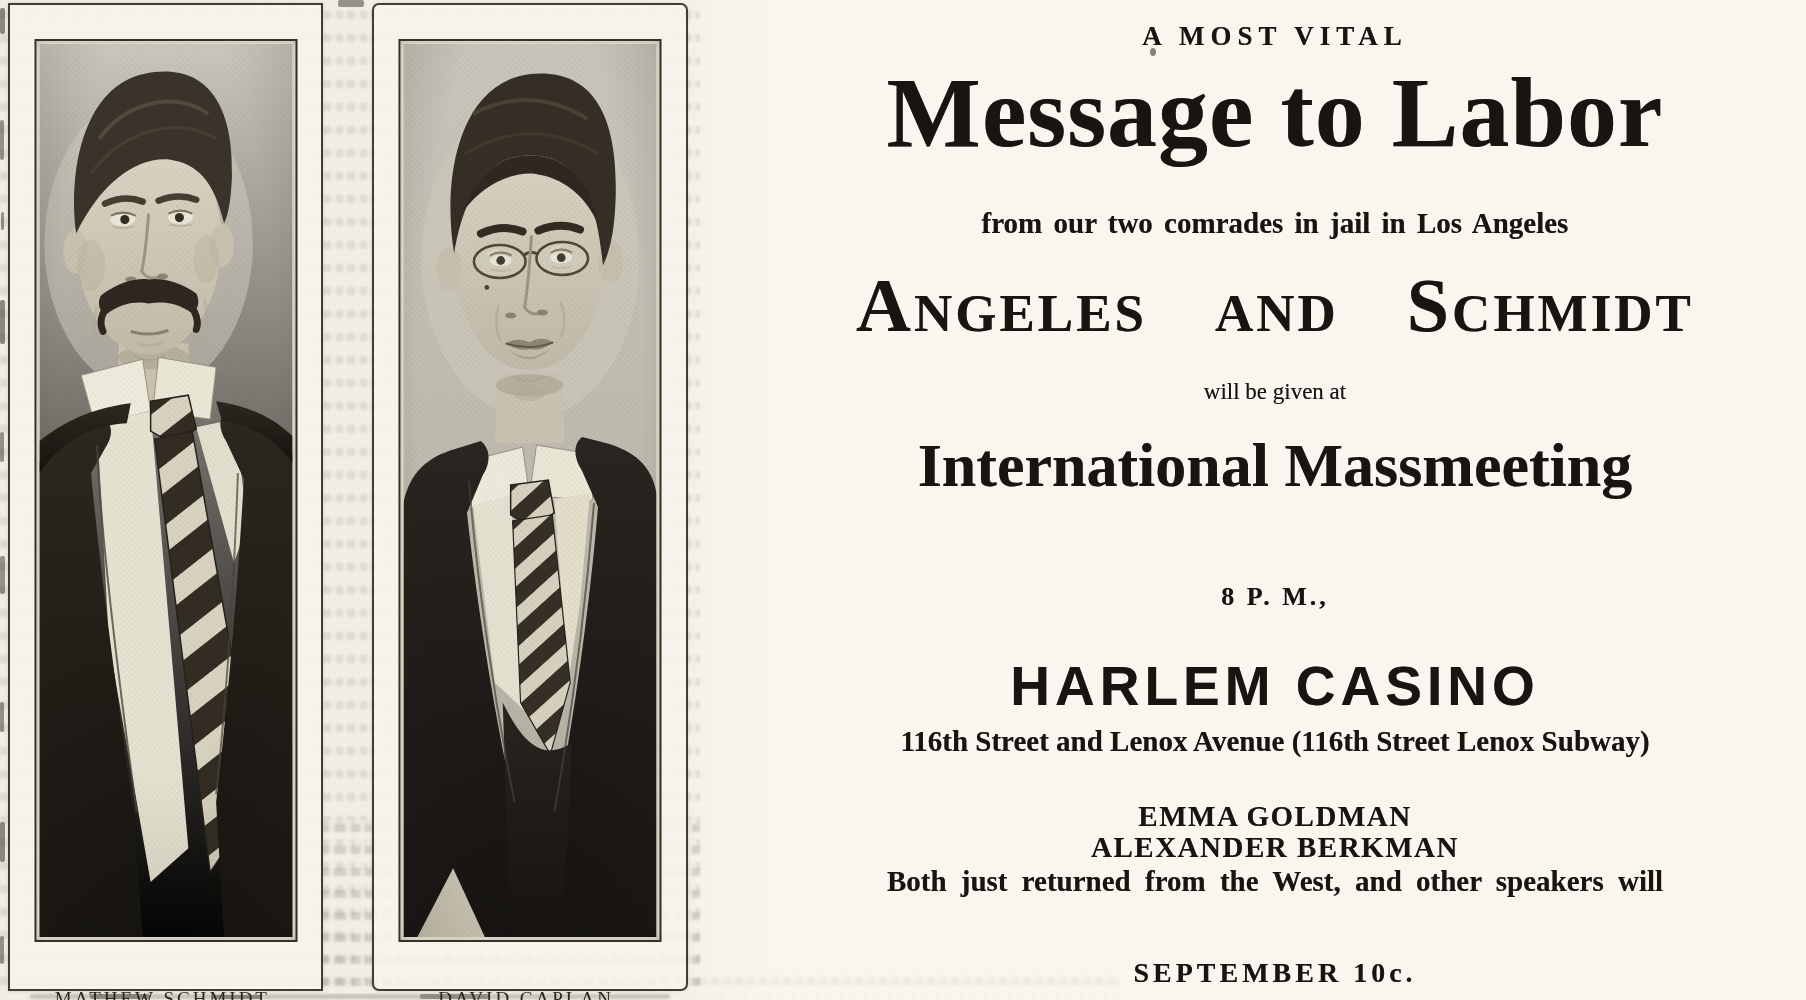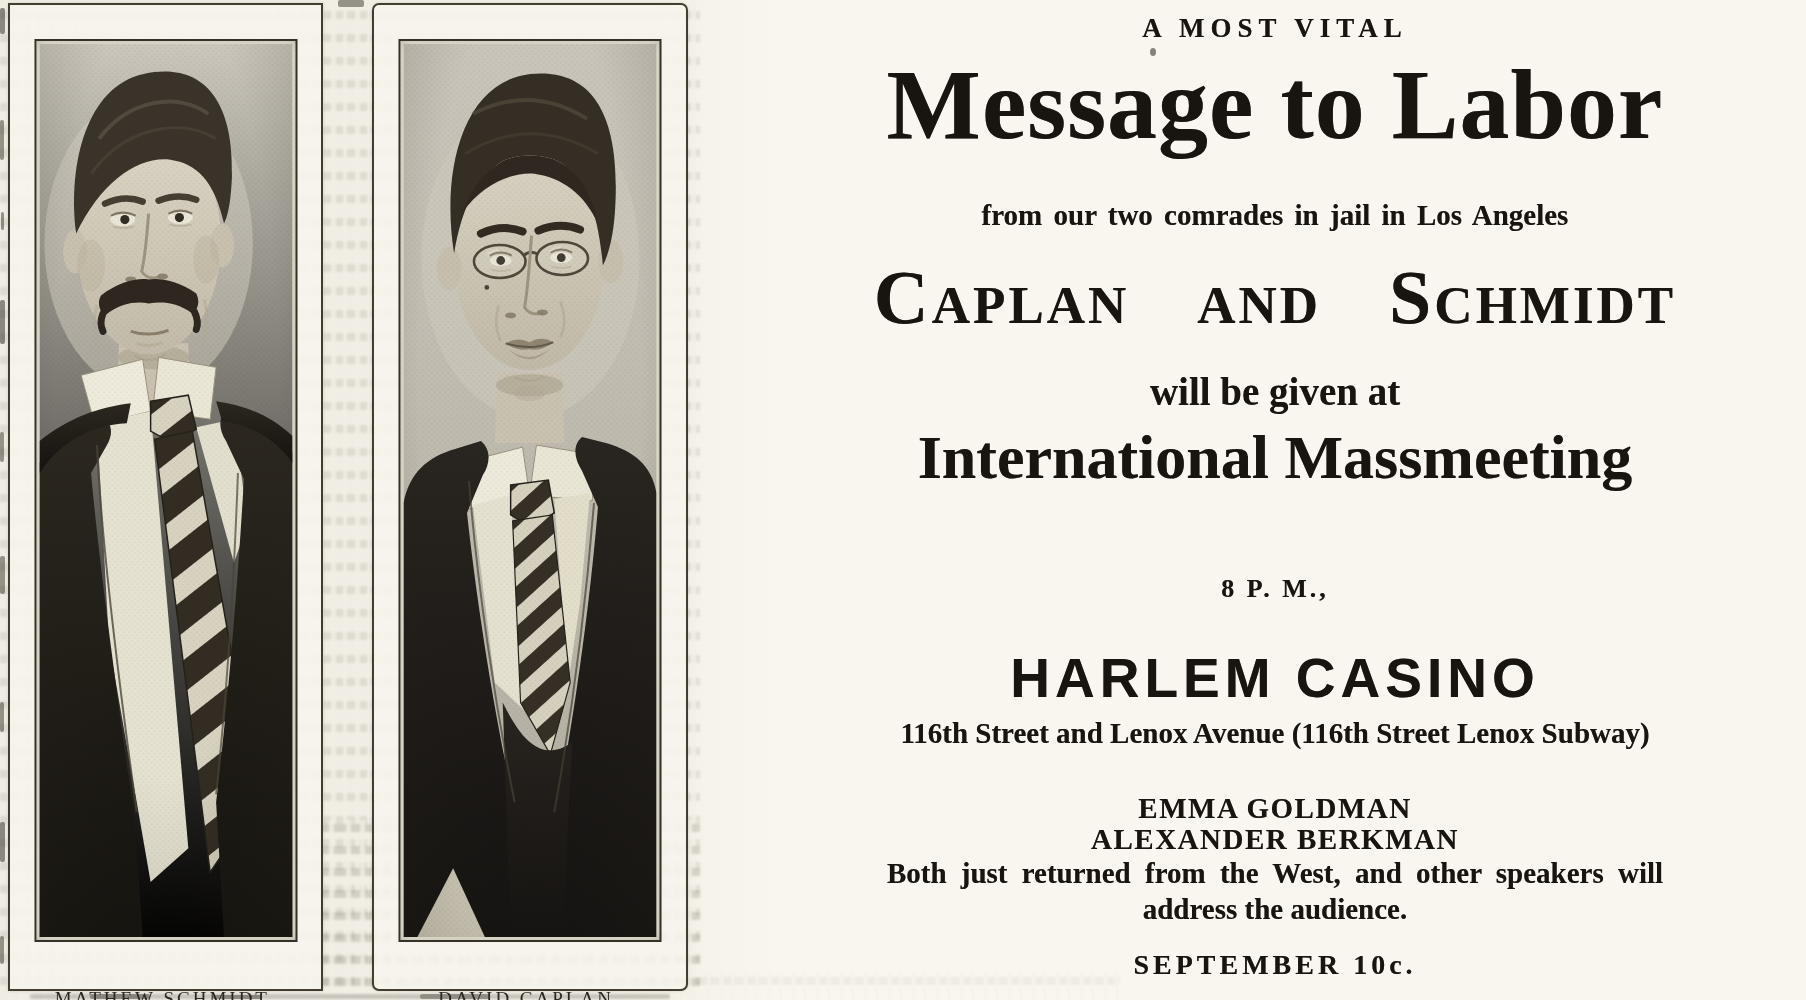--- a/index.html
+++ b/index.html
@@ -27,28 +27,28 @@
   .frame.left{left:8px;width:315px;}
   .frame.right{left:372px;width:316px;}
   .photo{position:absolute;left:50%;transform:translateX(-50%);top:34px;width:263px;height:903px;
          border:2px solid #353028;background:#e8e5d6;padding:3px;box-sizing:border-box;
          box-shadow:inset 0 0 14px rgba(50,45,35,.25);}
   .photo svg{display:block;width:100%;height:100%;}
   .caption{position:absolute;top:947px;left:0;width:100%;text-align:center;
            font-size:19px;letter-spacing:3px;color:#2b2720;white-space:nowrap;margin-top:36px;}
 
   
-  .flyer{position:absolute;left:690px;top:0;width:1116px;height:794px;padding-left:54px;box-sizing:border-box;}
+  .flyer{position:absolute;left:690px;top:8px;width:1116px;height:794px;padding-left:54px;box-sizing:border-box;}
   .flyer .ln{position:absolute;left:54px;right:0;text-align:center;line-height:1.05;white-space:nowrap;
              color:#181410;text-shadow:0 0 .5px rgba(24,20,16,.55);}
   .kicker   {top:14px;  font-size:27px; font-weight:700; letter-spacing:6px;}
   .title    {top:52px;  font-size:100px;font-weight:700; letter-spacing:1px; margin:0;}
   .subtitle {top:200px; font-size:29px; font-weight:700; word-spacing:4px;}
   .names    {top:258px; font-size:76px; font-weight:700; font-variant:small-caps; letter-spacing:3px; word-spacing:46px;}
-  .given    {top:372px; font-size:39px; font-weight:700;}
+  .given    {top:372px; font-size:23px; font-weight:400;}
   .event    {top:425px; font-size:62px; font-weight:700;}
   .date     {top:537px; font-size:35px; font-weight:700; letter-spacing:3px;}
   .time     {top:575px; font-size:26px; font-weight:700; letter-spacing:3px;}
   .venue    {top:650px; font-size:55px; font-weight:700; letter-spacing:5px;
              font-family:"Liberation Sans","DejaVu Sans",sans-serif;}
   .addr     {top:718px; font-size:29px; font-weight:700;}
   .speaker1 {top:793px; font-size:29px; font-weight:700; letter-spacing:1.5px;}
   .speaker2 {top:824px; font-size:29px; font-weight:700; letter-spacing:1.5px;}
   .note1    {top:858px; font-size:29px; font-weight:700; word-spacing:7px;}
   .note2    {top:894px; font-size:29px; font-weight:700;}
@@ -260,26 +260,25 @@
         <rect width="255" height="895" fill="url(#vgB)"></rect>
       </svg>
     </div>
     <figcaption class="caption">DAVID CAPLAN.</figcaption>
   </figure>
 
   <div class="flyer">
     <div class="ln kicker">A MOST VITAL</div>
     <h1 class="ln title">Message to Labor</h1>
     <div class="ln subtitle">from our two comrades in jail in Los Angeles</div>
-    <div class="ln names">Caplan and Schmidt</div>
+    <div class="ln names">Angeles and Schmidt</div>
     <div class="ln given">will be given at</div>
     <div class="ln event">International Massmeeting</div>
     <div class="ln time">8 P. M.,</div>
     <div class="ln venue">HARLEM CASINO</div>
     <div class="ln addr">116th Street and Lenox Avenue (116th Street Lenox Subway)</div>
     <div class="ln speaker1">EMMA GOLDMAN</div>
     <div class="ln speaker2">ALEXANDER BERKMAN</div>
     <div class="ln note1">Both just returned from the West, and other speakers will</div>
-    <div class="ln note2">address the audience.</div>
     <div class="ln admission">SEPTEMBER 10c.</div>
   </div>
 
 </div>
 
 </body></html>

